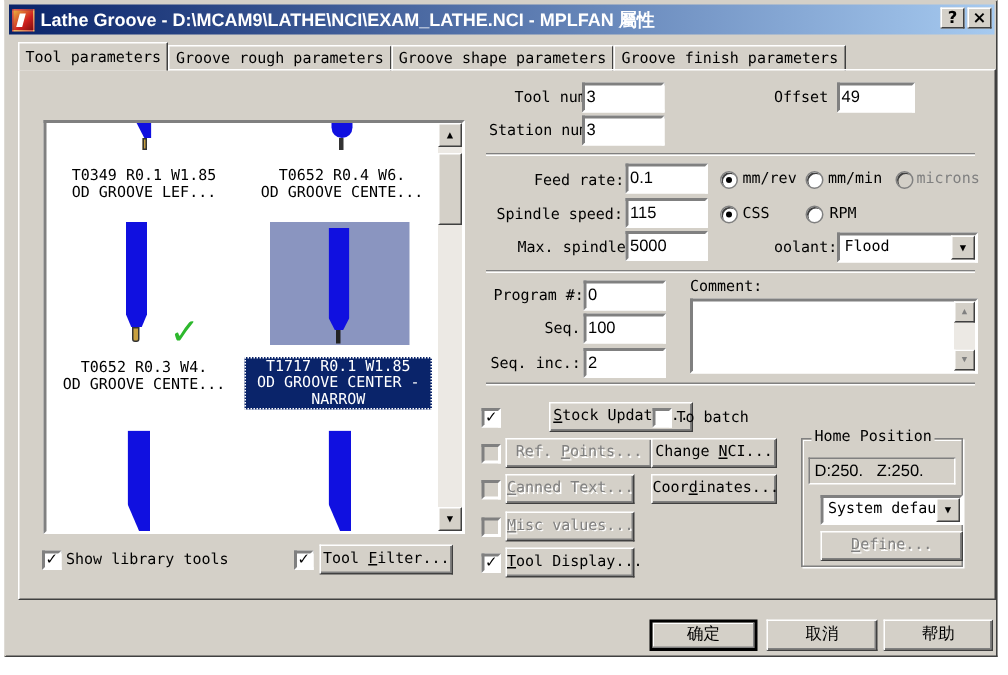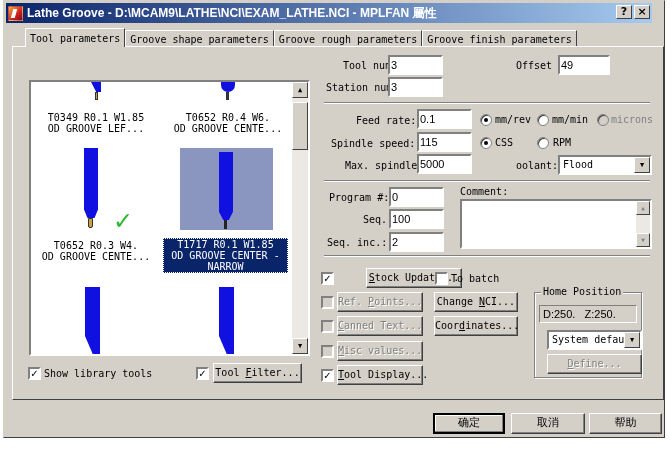--- a/index.html
+++ b/index.html
@@ -1,28 +1,28 @@
 <!DOCTYPE html>
 <html><head>
 <meta charset="utf-8">
 <style>
   * { box-sizing: border-box; margin: 0; padding: 0; }
   body { width: 672px; height: 450px; background: #ffffff; position: relative; overflow: hidden;
          font-family: "DejaVu Sans Mono", "Liberation Mono", monospace; font-size: 10px; color: #000; }
   .window { position: absolute; left: 3px; top: 0; width: 662px; height: 438px; background: #d4d0c8;
             border: 1px solid #d4d0c8; border-right-color: #404040; border-bottom-color: #404040; }
-  .titlebar { position: absolute; left: 2px; top: 2px; right: 12px; height: 20px;
+  .titlebar { position: absolute; left: 2px; top: 2px; right: 1px; height: 20px;
               background: linear-gradient(to right, #0a246a, #a6caf0); display: flex; align-items: center; }
   .app-icon { width: 15px; height: 15px; margin-left: 2px; background: linear-gradient(135deg,#e8b040 0%,#d02020 60%,#801010 100%); border: 1px solid #fff3; position: relative; }
   .app-icon::after { content: ""; position: absolute; left: 3px; top: 2px; width: 4px; height: 9px; background: #fff; transform: skewX(-15deg); }
   .title-text { color: #fff; font-family: "Liberation Sans", "DejaVu Sans", sans-serif; font-weight: bold; font-size: 12px; margin-left: 4px; white-space: nowrap; }
   .title-btns { position: absolute; right: 2px; top: 2px; display: flex; gap: 2px; }
   .tbtn { width: 16px; height: 14px; background: #d4d0c8; border: 1px solid; border-color: #fff #404040 #404040 #fff;
           font-family: "DejaVu Sans", sans-serif; font-size: 11px; font-weight: bold; line-height: 12px; text-align: center; }
-  .tabs { position: absolute; left: 21px; top: 27px; display: flex; height: 19px; }
+  .tabs { position: absolute; left: 8px; top: 27px; display: flex; height: 19px; }
   .tab { padding: 3px 4px 0; height: 17px; margin-top: 2px; border: 1px solid; border-color: #fff #404040 transparent #fff; border-bottom: none; white-space: nowrap; font-size: 10px; background: #d4d0c8; }
   .tab.active { height: 19px; margin-top: 0; padding-top: 4px; position: relative; z-index: 2; }
   .tabpanel { position: absolute; left: 8px; top: 45px; width: 652px; height: 354px; border: 1px solid; border-color: #fff #404040 #404040 #fff; }
   .hint { position: absolute; left: 14px; top: 6px; font-size: 10px; line-height: 12px; white-space: pre; }
   .toollist { position: absolute; left: 16px; top: 33px; width: 281px; height: 276px; background: #fff; border: 2px solid; border-color: #808080 #fff #fff #808080; overflow: hidden; }
   .toollist-inner { position: absolute; left: 0; top: 0; width: 263px; height: 272px; }
   .vscroll { position: absolute; right: 0; top: 0; width: 16px; height: 272px; background: #ece9e4; }
   .sbtn { position: absolute; left: 0; width: 16px; height: 16px; background: #d4d0c8; border: 1px solid; border-color: #fff #404040 #404040 #fff; font-size: 7px; text-align: center; line-height: 14px; }
   .sthumb { position: absolute; left: 0; top: 20px; width: 16px; height: 48px; background: #d4d0c8; border: 1px solid; border-color: #fff #404040 #404040 #fff; }
   .tool { position: absolute; }
@@ -59,22 +59,22 @@
     <div class="app-icon"></div>
     <div class="title-text">Lathe Groove - D:\MCAM9\LATHE\NCI\EXAM_LATHE.NCI - MPLFAN 屬性</div>
     <div class="title-btns">
       <div class="tbtn">?</div>
       <div class="tbtn">×</div>
     </div>
   </div>
 
   <div class="tabs">
     <div class="tab active">Tool parameters</div>
+    <div class="tab">Groove rough parameters</div>
     <div class="tab">Groove shape parameters</div>
-    <div class="tab">Groove rough parameters</div>
     <div class="tab">Groove finish parameters</div>
   </div>
 
   <div class="tabpanel">
 
     <div class="toollist">
       <div class="toollist-inner">
 
         <div class="tool" style="left:0;top:0;width:130px;height:58px;">
           <div style="position:absolute;left:58px;top:-4px;width:12px;height:14px;background:#1010e0;clip-path:polygon(0 0,100% 0,100% 100%,60% 100%);"></div>
@@ -174,21 +174,21 @@
         <div class="sbtn gray" style="bottom:0;width:14px;height:14px;font-size:6px;line-height:12px;">▼</div>
       </div>
     </div>
 
     <div class="sep" style="left:311px;top:208px;width:326px;"></div>
 
     <div class="chk" style="left:308px;top:225px;">✓</div>
     <div class="btn" style="left:324px;top:221px;width:96px;margin-left:29px;"><u>S</u><span>tock Update...</span></div>
 
     <div class="chk disabled" style="left:308px;top:249px;"></div>
-    <div class="btn disabled" style="left:324px;top:245px;width:86px;"><span>Ref. </span><u>P</u><span>oints...</span></div>
+    <div class="btn disabled" style="left:324px;top:245px;width:98px;"><span>Ref. </span><u>P</u><span>oints...</span></div>
 
     <div class="chk disabled" style="left:308px;top:273px;"></div>
     <div class="btn disabled" style="left:324px;top:269px;width:86px;"><u>C</u><span>anned Text...</span></div>
 
     <div class="chk disabled" style="left:308px;top:298px;"></div>
     <div class="btn disabled" style="left:324px;top:294px;width:86px;"><u>M</u><span>isc values...</span></div>
 
     <div class="chk" style="left:308px;top:322px;">✓</div>
     <div class="btn" style="left:324px;top:318px;width:86px;"><u>T</u><span>ool Display...</span></div>
 

